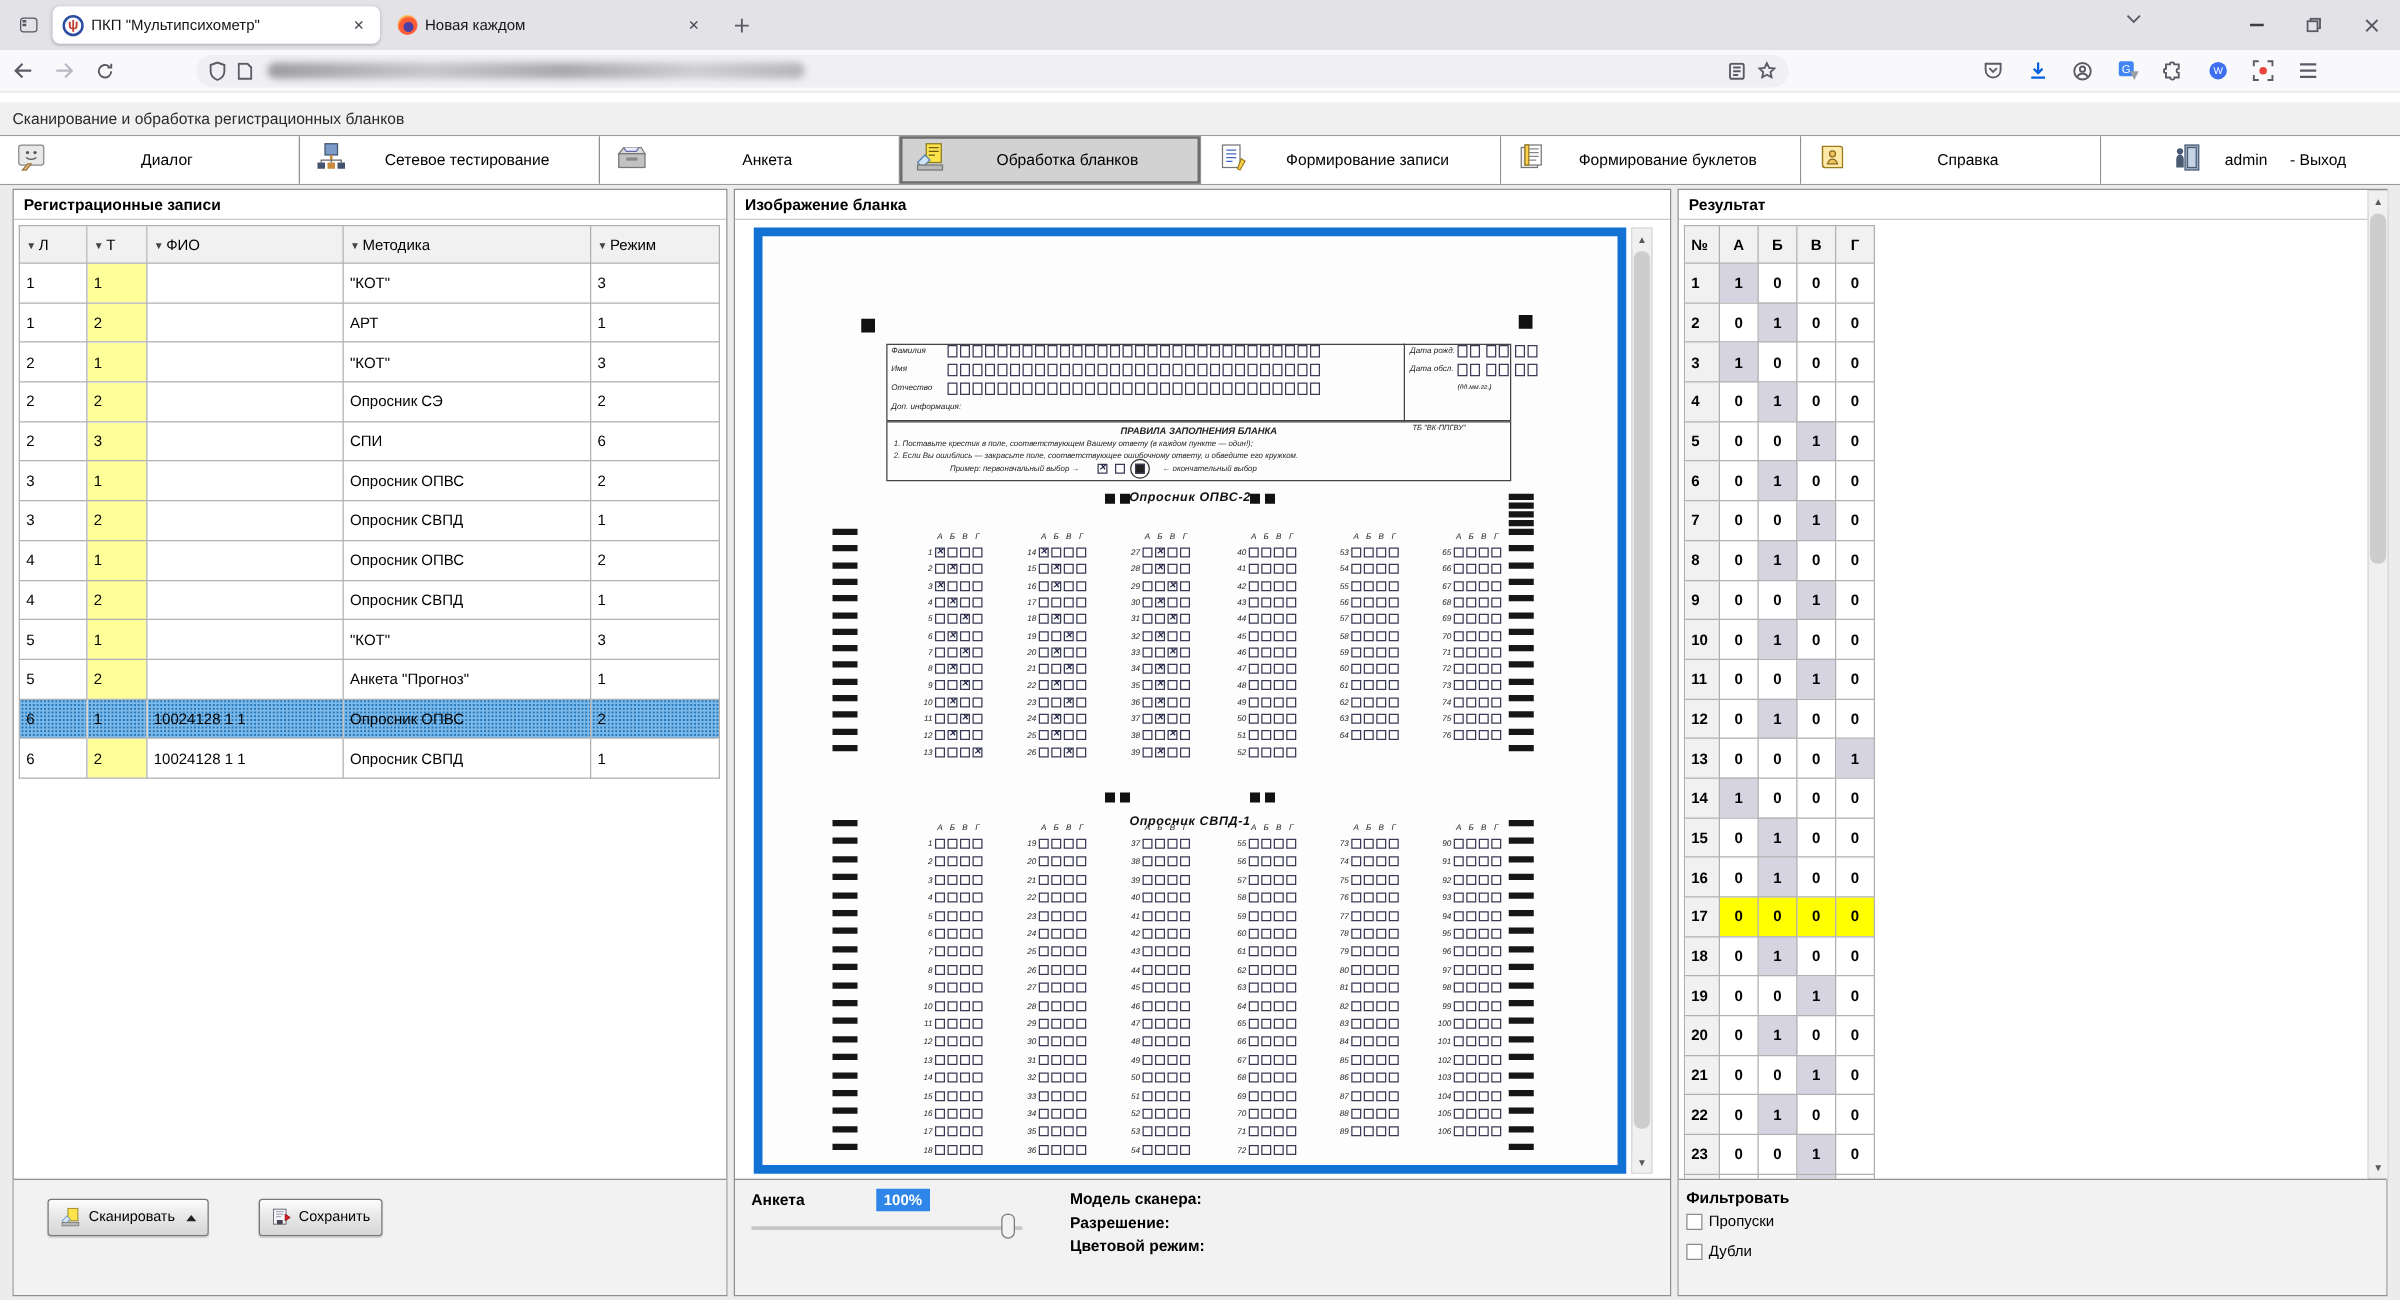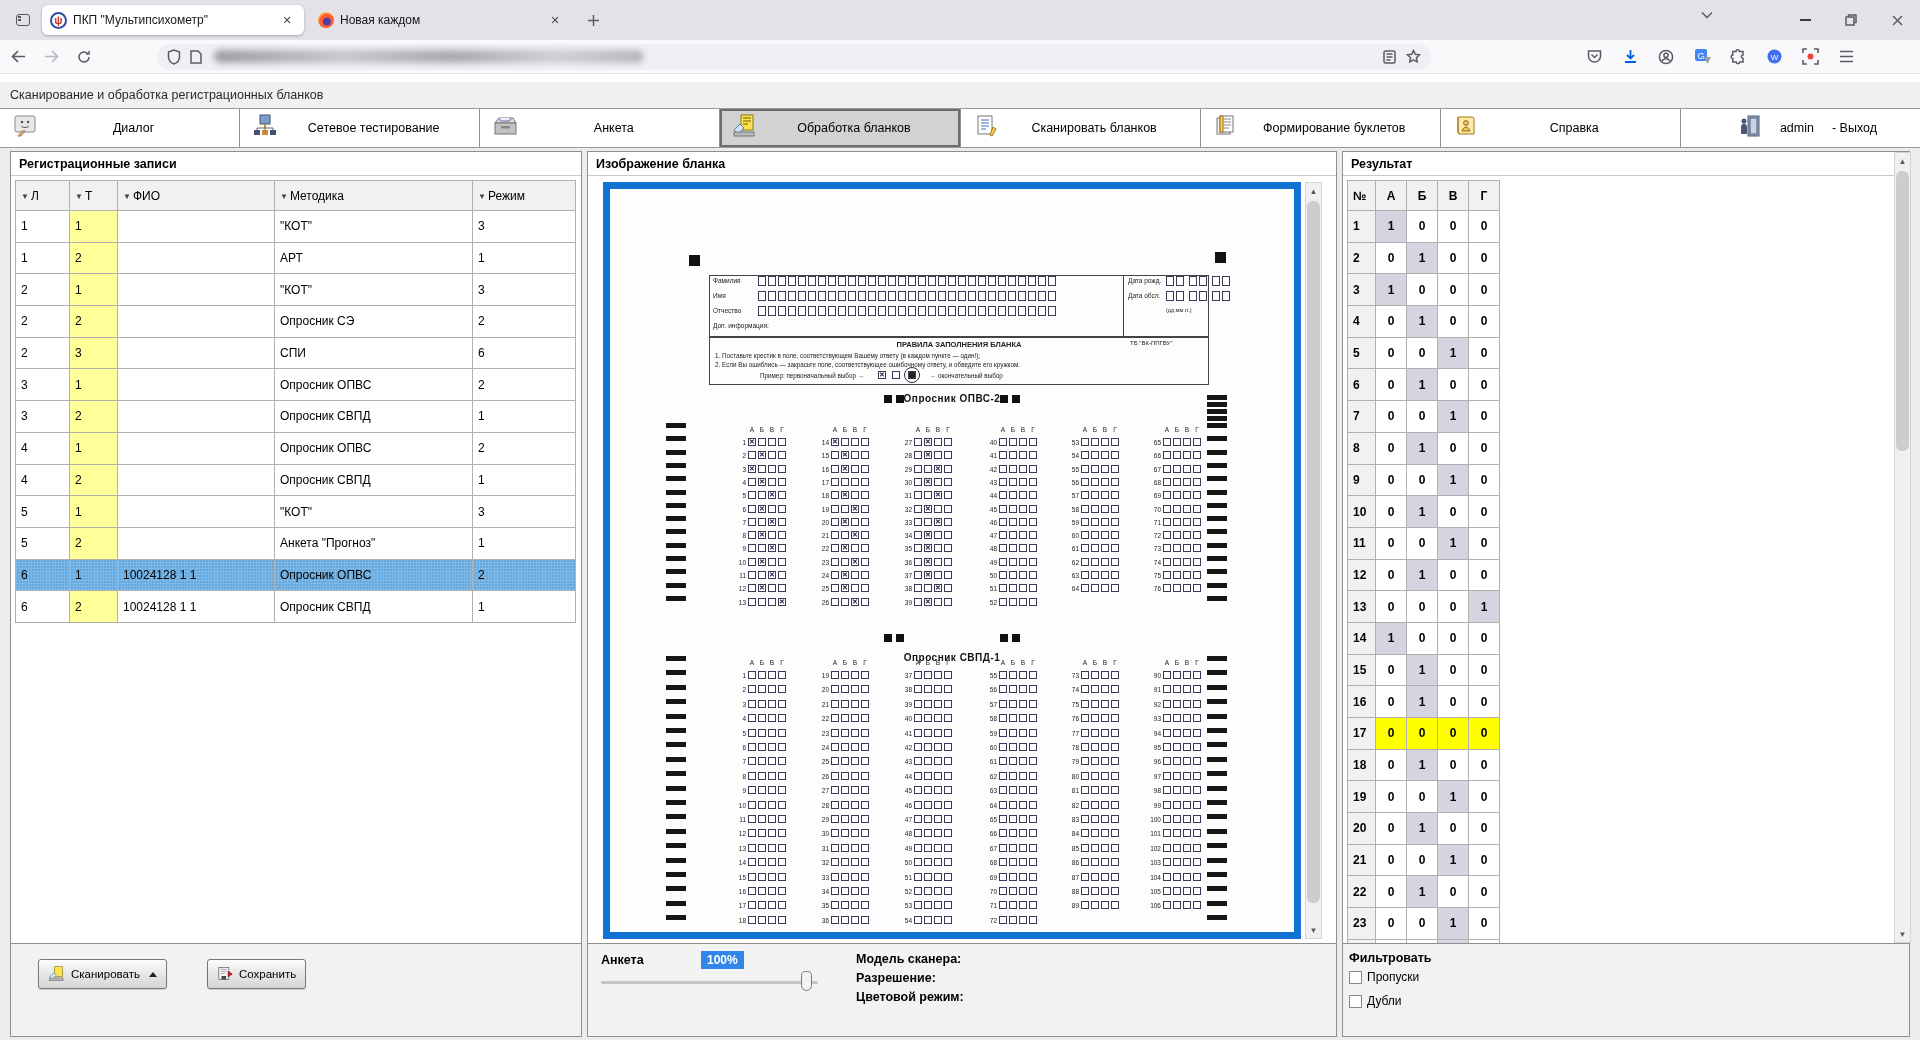--- a/index.html
+++ b/index.html
@@ -54,21 +54,21 @@
   #rectbl td{height:31.7px;background:#fff;}
   #rectbl .c0{width:54px;}#rectbl .c1{width:48px;}#rectbl .c2{width:157px;}#rectbl .c3{width:198px;}#rectbl .c4{width:103px;}
   #rectbl td.c1{background:#ffff99;}
   #rectbl tr.sel td{background-color:#7db9e8;background-image:radial-gradient(#1f74b8 32%,rgba(0,0,0,0) 36%);background-size:3px 3px;border-top:1.5px dashed #000;border-bottom:1.5px dashed #000;}
   .varr{display:inline-block;font-size:8px;color:#444;margin-right:2px;transform:translateY(-1px);}
   
   .btn3d{position:absolute;height:30px;border:1px solid #767676;border-radius:3px;background:linear-gradient(#fdfdfd,#e8e8e8 45%,#d6d6d6);display:flex;align-items:center;padding:0 9px;font-size:11.5px;color:#000;gap:5px;box-shadow:0 1px 1px rgba(0,0,0,.15);}
   .uparr{width:0;height:0;border-left:4px solid transparent;border-right:4px solid transparent;border-bottom:5px solid #222;margin-left:4px;}
   
   #imgwrap{position:absolute;left:15px;top:30px;width:698px;height:757px;background:#1272d4;padding:7px;}
-  #scanpage{position:relative;width:684px;height:743px;background:#fdfdfd;overflow:hidden;}
+  #scanpage{position:relative;width:684px;height:743px;background:#fdfdfd;overflow:hidden;font-style:italic;}
   .vsb{position:absolute;width:17px;background:#f0f0f0;border:1px solid #d4d4d4;}
   .vsb .arr{position:absolute;left:0;width:15px;height:16px;display:flex;align-items:center;justify-content:center;font-size:8px;color:#5a5a5a;background:#f0f0f0;}
   .vsb .thumb{position:absolute;left:1px;width:13px;background:#cdcdcd;border-radius:6px;}
   #midsb{left:717px;top:30px;height:757px;}
   #rightsb{left:551px;top:0;height:791px;}
   
   #zoomlbl{position:absolute;left:13px;top:9px;font-size:12.5px;font-weight:bold;color:#000;}
   #zoomval{position:absolute;left:113px;top:7px;background:#2f86e8;color:#fff;font-size:12px;font-weight:bold;padding:2px 6px;}
   #ztrack{position:absolute;left:13px;top:37px;width:217px;height:3px;background:#c6c6c6;border-radius:2px;}
   #zthumb{position:absolute;left:213px;top:27px;width:11px;height:20px;background:#f2f2f2;border:1px solid #7a7a7a;border-radius:5px 5px 6px 6px;}
@@ -269,21 +269,21 @@
             <rect x="2" y="18" width="20" height="4" fill="#b9b9b9" stroke="#777"></rect>
           </svg></span>
       <span class="albl">Обработка бланков</span>
     </div>
     <div class="atab">
       <span class="aicon"><svg width="26" height="24" viewBox="0 0 26 24">
             <rect x="5" y="2" width="14" height="18" fill="#fff" stroke="#777"></rect>
             <path d="M8 6h8M8 9h8M8 12h8M8 15h5" stroke="#4466c8"></path>
             <path d="M17 21l3-8 3 2-4 7z" fill="#ffd24d" stroke="#9a7b1a"></path>
           </svg></span>
-      <span class="albl">Сканировать бланков</span>
+      <span class="albl">Формирование записи</span>
     </div>
     <div class="atab">
       <span class="aicon"><svg width="26" height="24" viewBox="0 0 26 24">
             <rect x="4" y="4" width="13" height="16" fill="#f4f4f4" stroke="#777"></rect>
             <rect x="7" y="2" width="13" height="16" fill="#fff" stroke="#777"></rect>
             <path d="M10 5h8M10 8h8M10 11h8M10 14h6" stroke="#888"></path>
             <rect x="7" y="2" width="3" height="16" fill="#ffd24d" stroke="#9a7b1a"></rect>
           </svg></span>
       <span class="albl">Формирование буклетов</span>
     </div>

